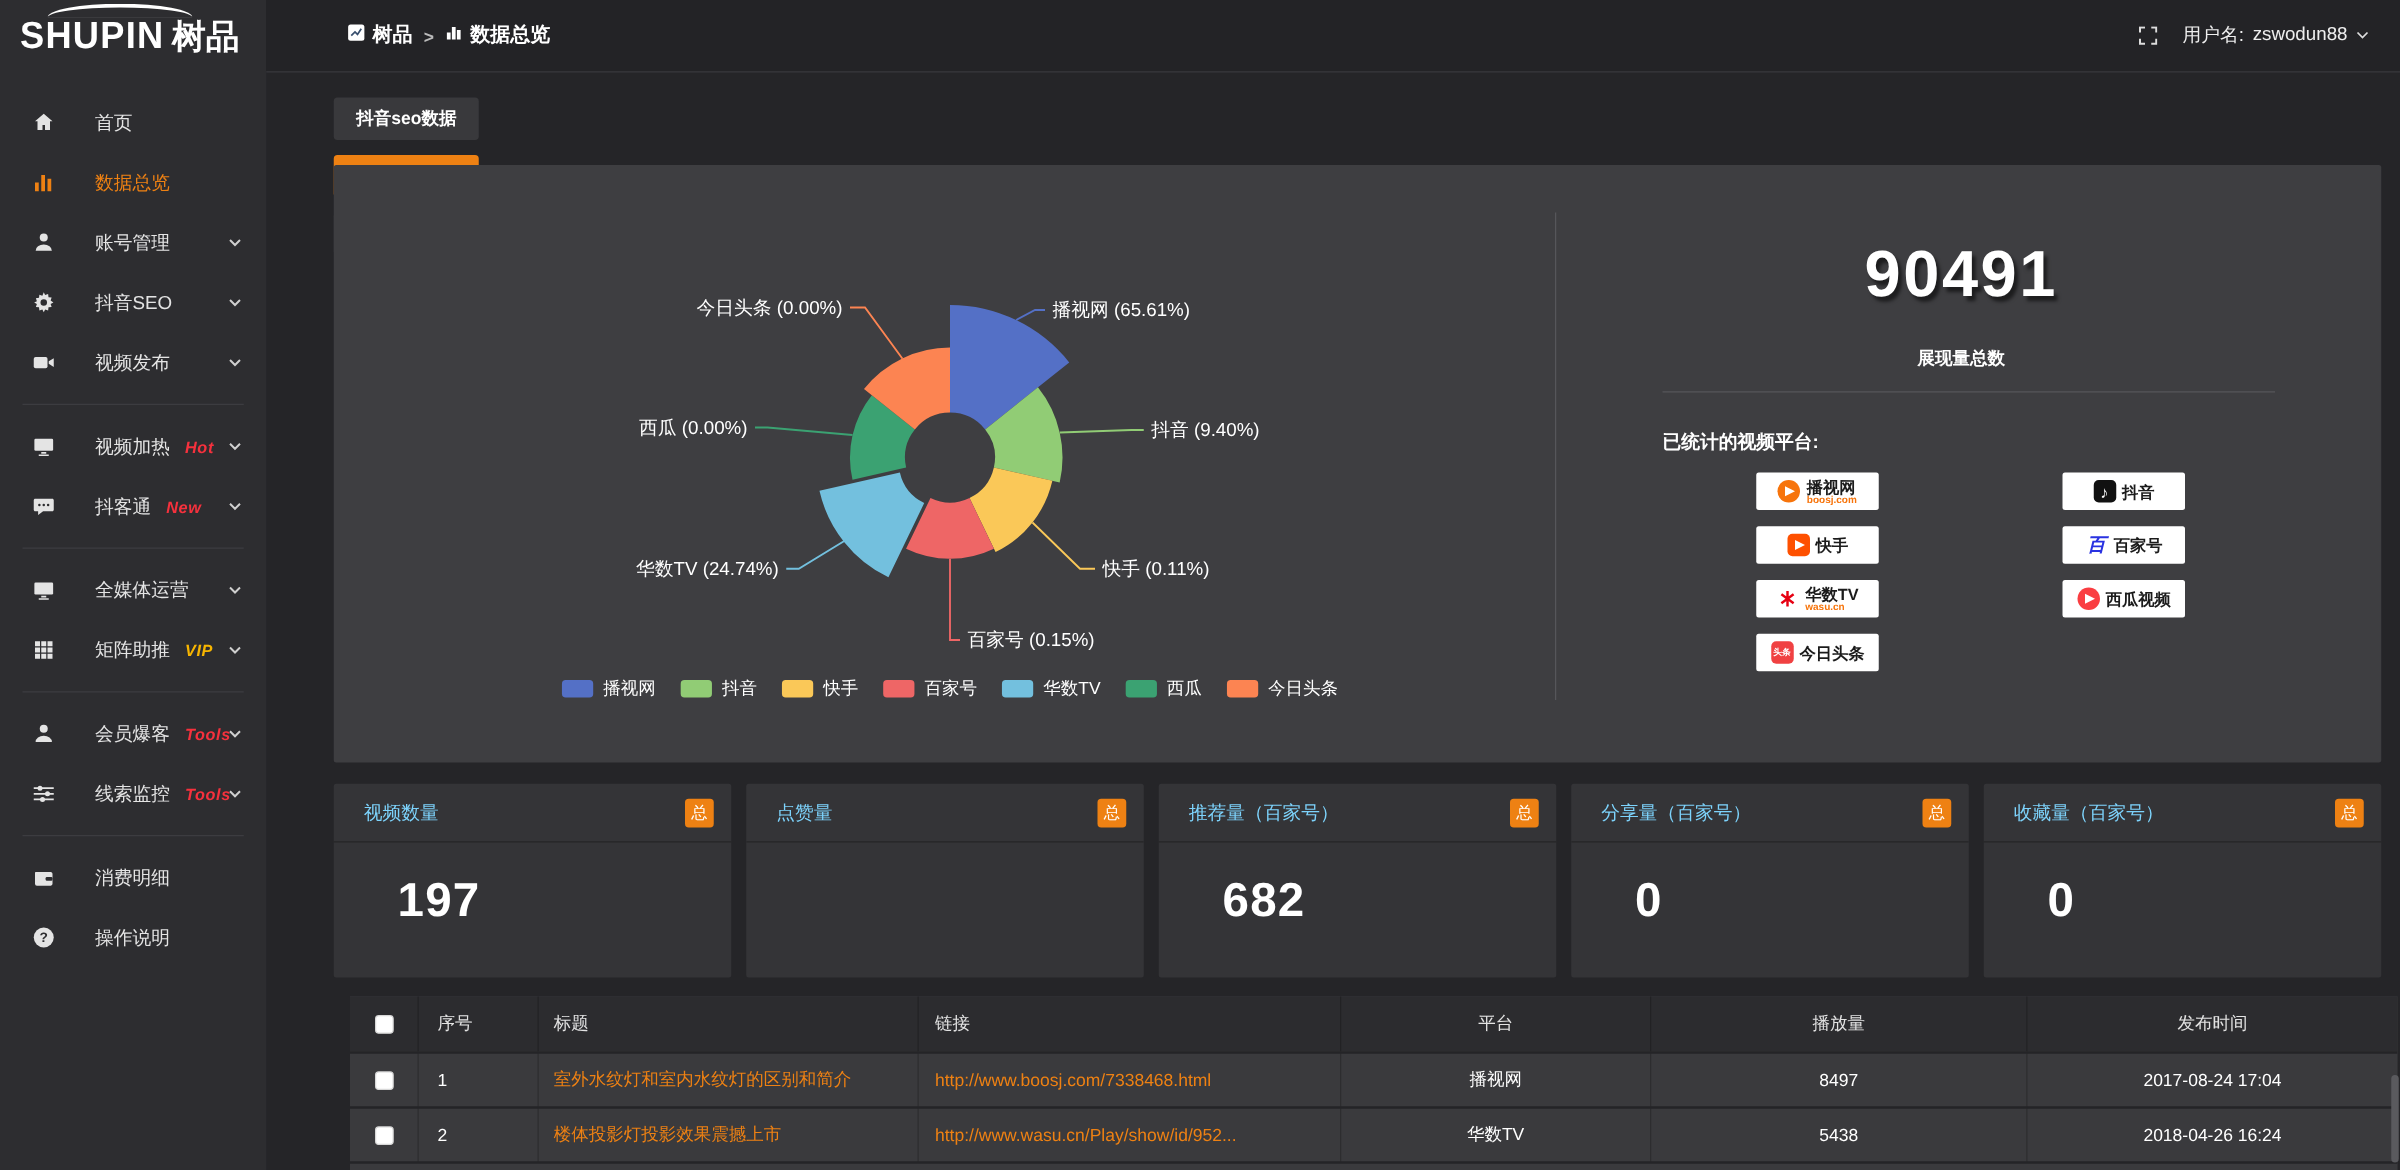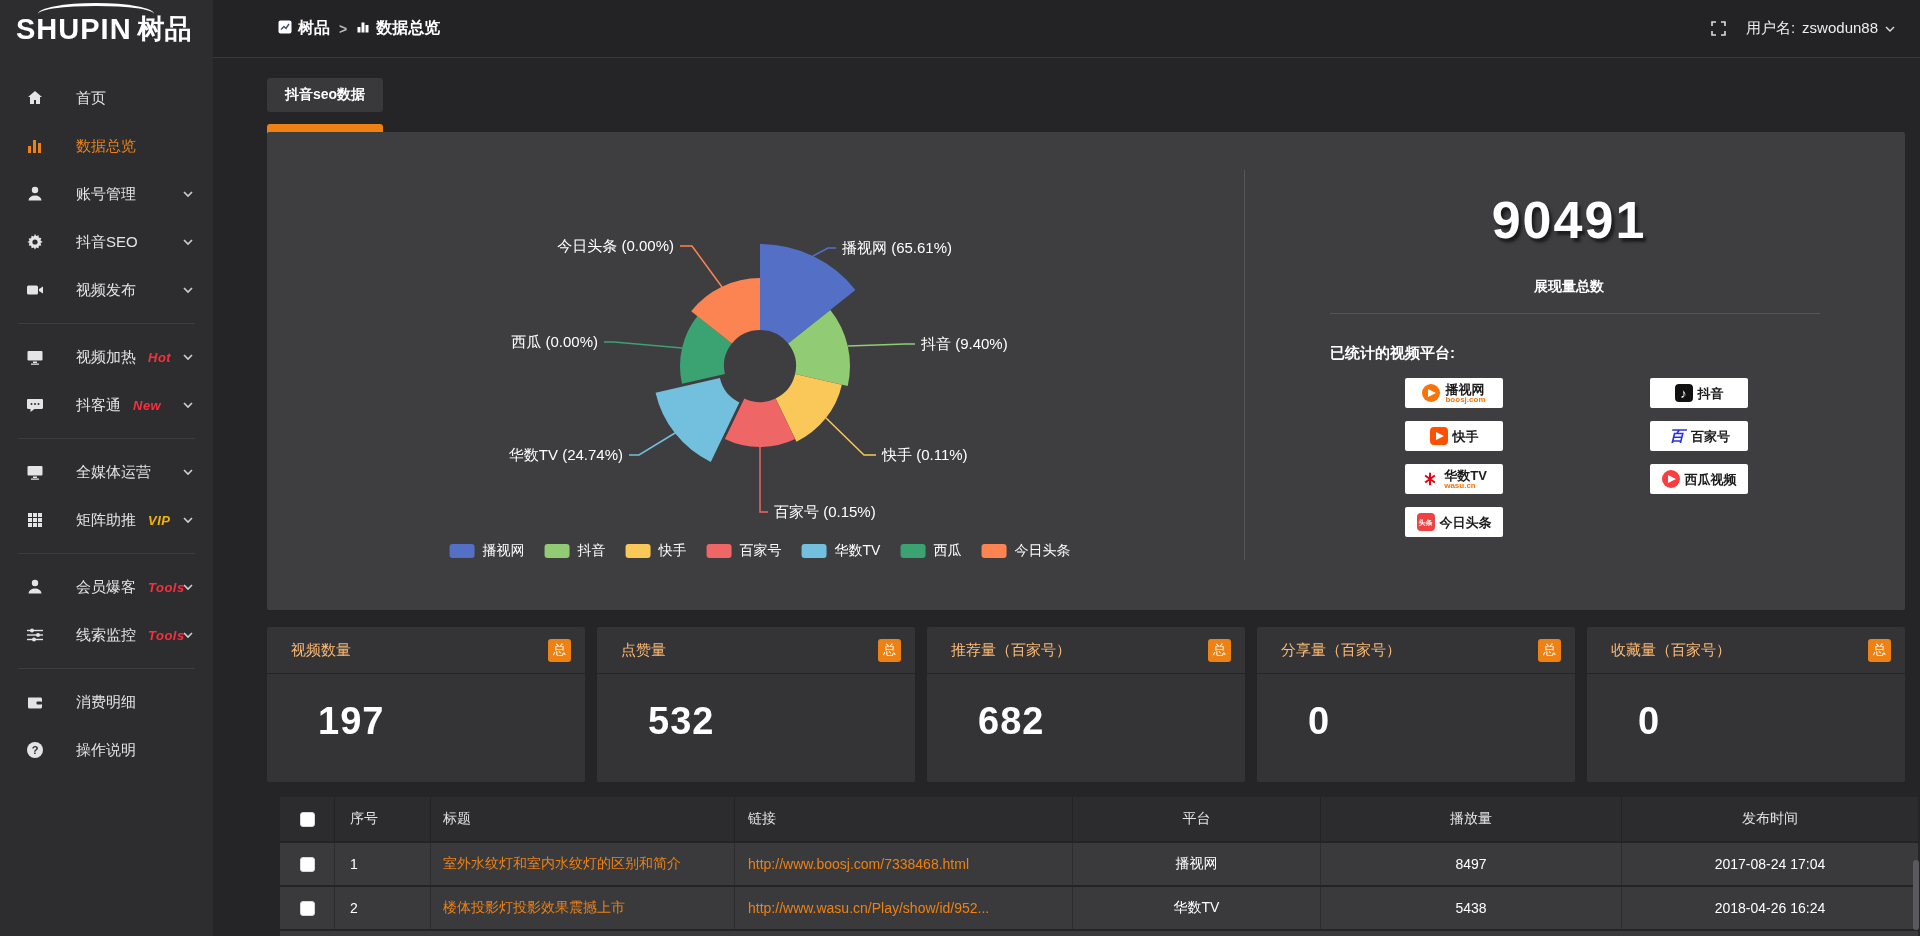--- a/index.html
+++ b/index.html
@@ -71,21 +71,21 @@
   .ci-dy{background:#111;color:#fff;font-size:13px;}
   .ci-bj{color:#2932e1;font-size:15px;font-weight:800;font-style:italic;}
   .ci-xg{background:#fa3d41;}
   .play{width:0;height:0;border-style:solid;border-width:4.5px 0 4.5px 8px;border-color:transparent transparent transparent #fff;margin-left:2px;}
 
   
   .cards{position:absolute;left:267px;top:627px;width:1638px;height:155px;display:flex;gap:12px;}
   .card{flex:1;background:#343437;border-radius:2px;overflow:hidden;}
   .card-head{height:47px;display:flex;align-items:center;justify-content:space-between;
              padding:0 14px 0 24px;border-bottom:1px solid #242427;}
-  .card-label{font-size:15px;color:#fdba74;}
+  .card-label{font-size:15px;color:#7dd3fc;}
   .card-badge{width:23px;height:23px;background:var(--accent);border-radius:3px;color:#fff;font-size:13px;
               display:flex;align-items:center;justify-content:center;}
   .card-val{font-size:38px;font-weight:700;padding:26px 0 0 26px;letter-spacing:1px;margin-left:25px;}
 
   
   .tablewrap{position:absolute;left:280px;top:797px;width:1638px;bottom:0;overflow:hidden;background:#3a3a3d;}
   .t-row{display:grid;grid-template-columns:55px 96px 304px 338px 248px 301px auto;align-items:center;}
   .t-head{height:44px;background:#2c2c2f;color:#e3e3e3;font-size:14px;}
   .t-body-row{height:44px;background:#3a3a3d;border-top:2px solid #242427;font-size:14px;}
   .t-cell{height:100%;display:flex;align-items:center;border-right:1px solid rgba(0,0,0,.22);overflow:hidden;white-space:nowrap;}
@@ -464,21 +464,20 @@
       <span class="card-label">视频数量</span>
       <span class="card-badge">总</span>
     </div>
     <div class="card-val">197</div>
   </div>
   <div class="card">
     <div class="card-head">
       <span class="card-label">点赞量</span>
       <span class="card-badge">总</span>
     </div>
-    <div class="card-val">532</div>
   </div>
   <div class="card">
     <div class="card-head">
       <span class="card-label">推荐量（百家号）</span>
       <span class="card-badge">总</span>
     </div>
     <div class="card-val">682</div>
   </div>
   <div class="card">
     <div class="card-head">

